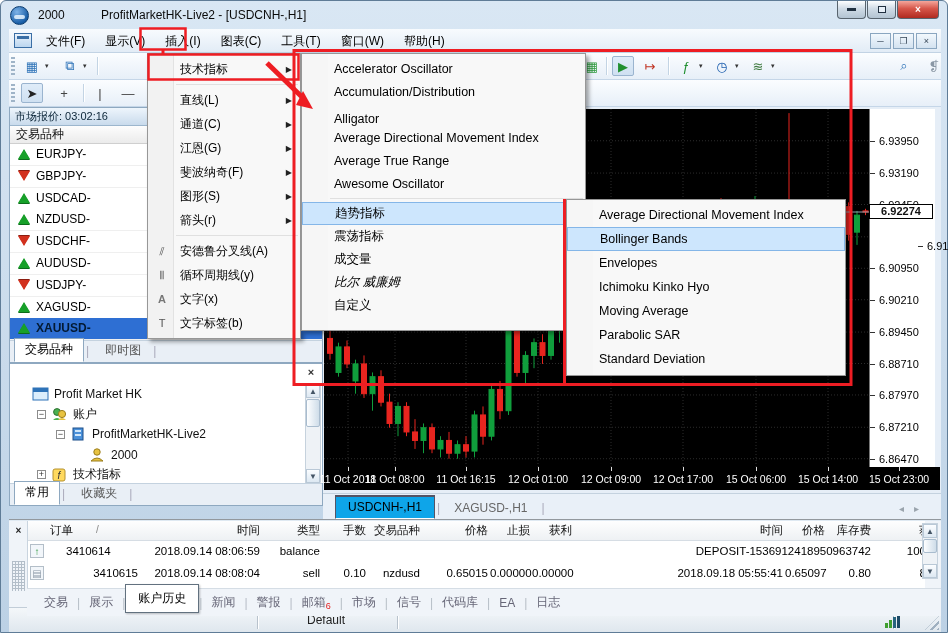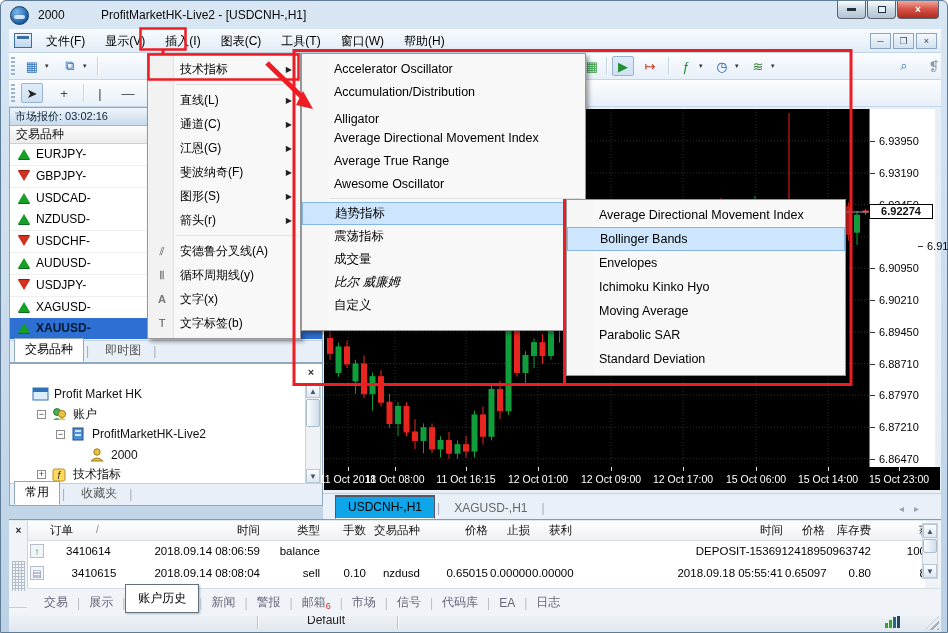--- a/index.html
+++ b/index.html
@@ -516,21 +516,21 @@
       <div class="trow1">
           <div class="rowicon" style="color: rgb(31, 143, 47); font-size: 10px; line-height: 13px;">↑</div>
           <div class="tcell" style="left: 22px; width: 88px; text-align: left; top: 3px; margin-left: 16px;">3410614</div>
           <div class="tcell" style="left: 112px; width: 120px; text-align: right; top: 3px;">2018.09.14 08:06:59</div>
           <div class="tcell" style="left: 236px; width: 56px; text-align: right; top: 3px;">balance</div>
           <div class="tcell" style="left: 845px; width: 69px; text-align: right; top: 3px;">100.00</div>
           <div class="tcell" style="left: 546px; width: 297px; text-align: right; top: 3px;">DEPOSIT-1536912418950963742</div>
         </div>
       <div class="trow2">
           <div class="rowicon" style="color: rgb(138, 151, 165); font-size: 10px; line-height: 13px;">▤</div>
-          <div class="tcell" style="left: 22px; width: 88px; text-align: center; top: 3px;">3410615</div>
+          <div class="tcell" style="left: 22px; width: 88px; text-align: right; top: 3px;">3410615</div>
           <div class="tcell" style="left: 112px; width: 120px; text-align: right; top: 3px;">2018.09.14 08:08:04</div>
           <div class="tcell" style="left: 236px; width: 56px; text-align: right; top: 3px;">sell</div>
           <div class="tcell" style="left: 296px; width: 42px; text-align: right; top: 3px;">0.10</div>
           <div class="tcell" style="left: 340px; width: 52px; text-align: right; top: 3px;">nzdusd</div>
           <div class="tcell" style="left: 396px; width: 64px; text-align: right; top: 3px;">0.65015</div>
           <div class="tcell" style="left: 462px; width: 40px; text-align: right; top: 3px;">0.00000</div>
           <div class="tcell" style="left: 504px; width: 40px; text-align: right; top: 3px;">0.00000</div>
           <div class="tcell" style="left: 546px; width: 209px; text-align: right; top: 3px;">2018.09.18 05:55:41</div>
           <div class="tcell" style="left: 757px; width: 40px; text-align: right; top: 3px;">0.65097</div>
           <div class="tcell" style="left: 799px; width: 44px; text-align: right; top: 3px;">0.80</div>

